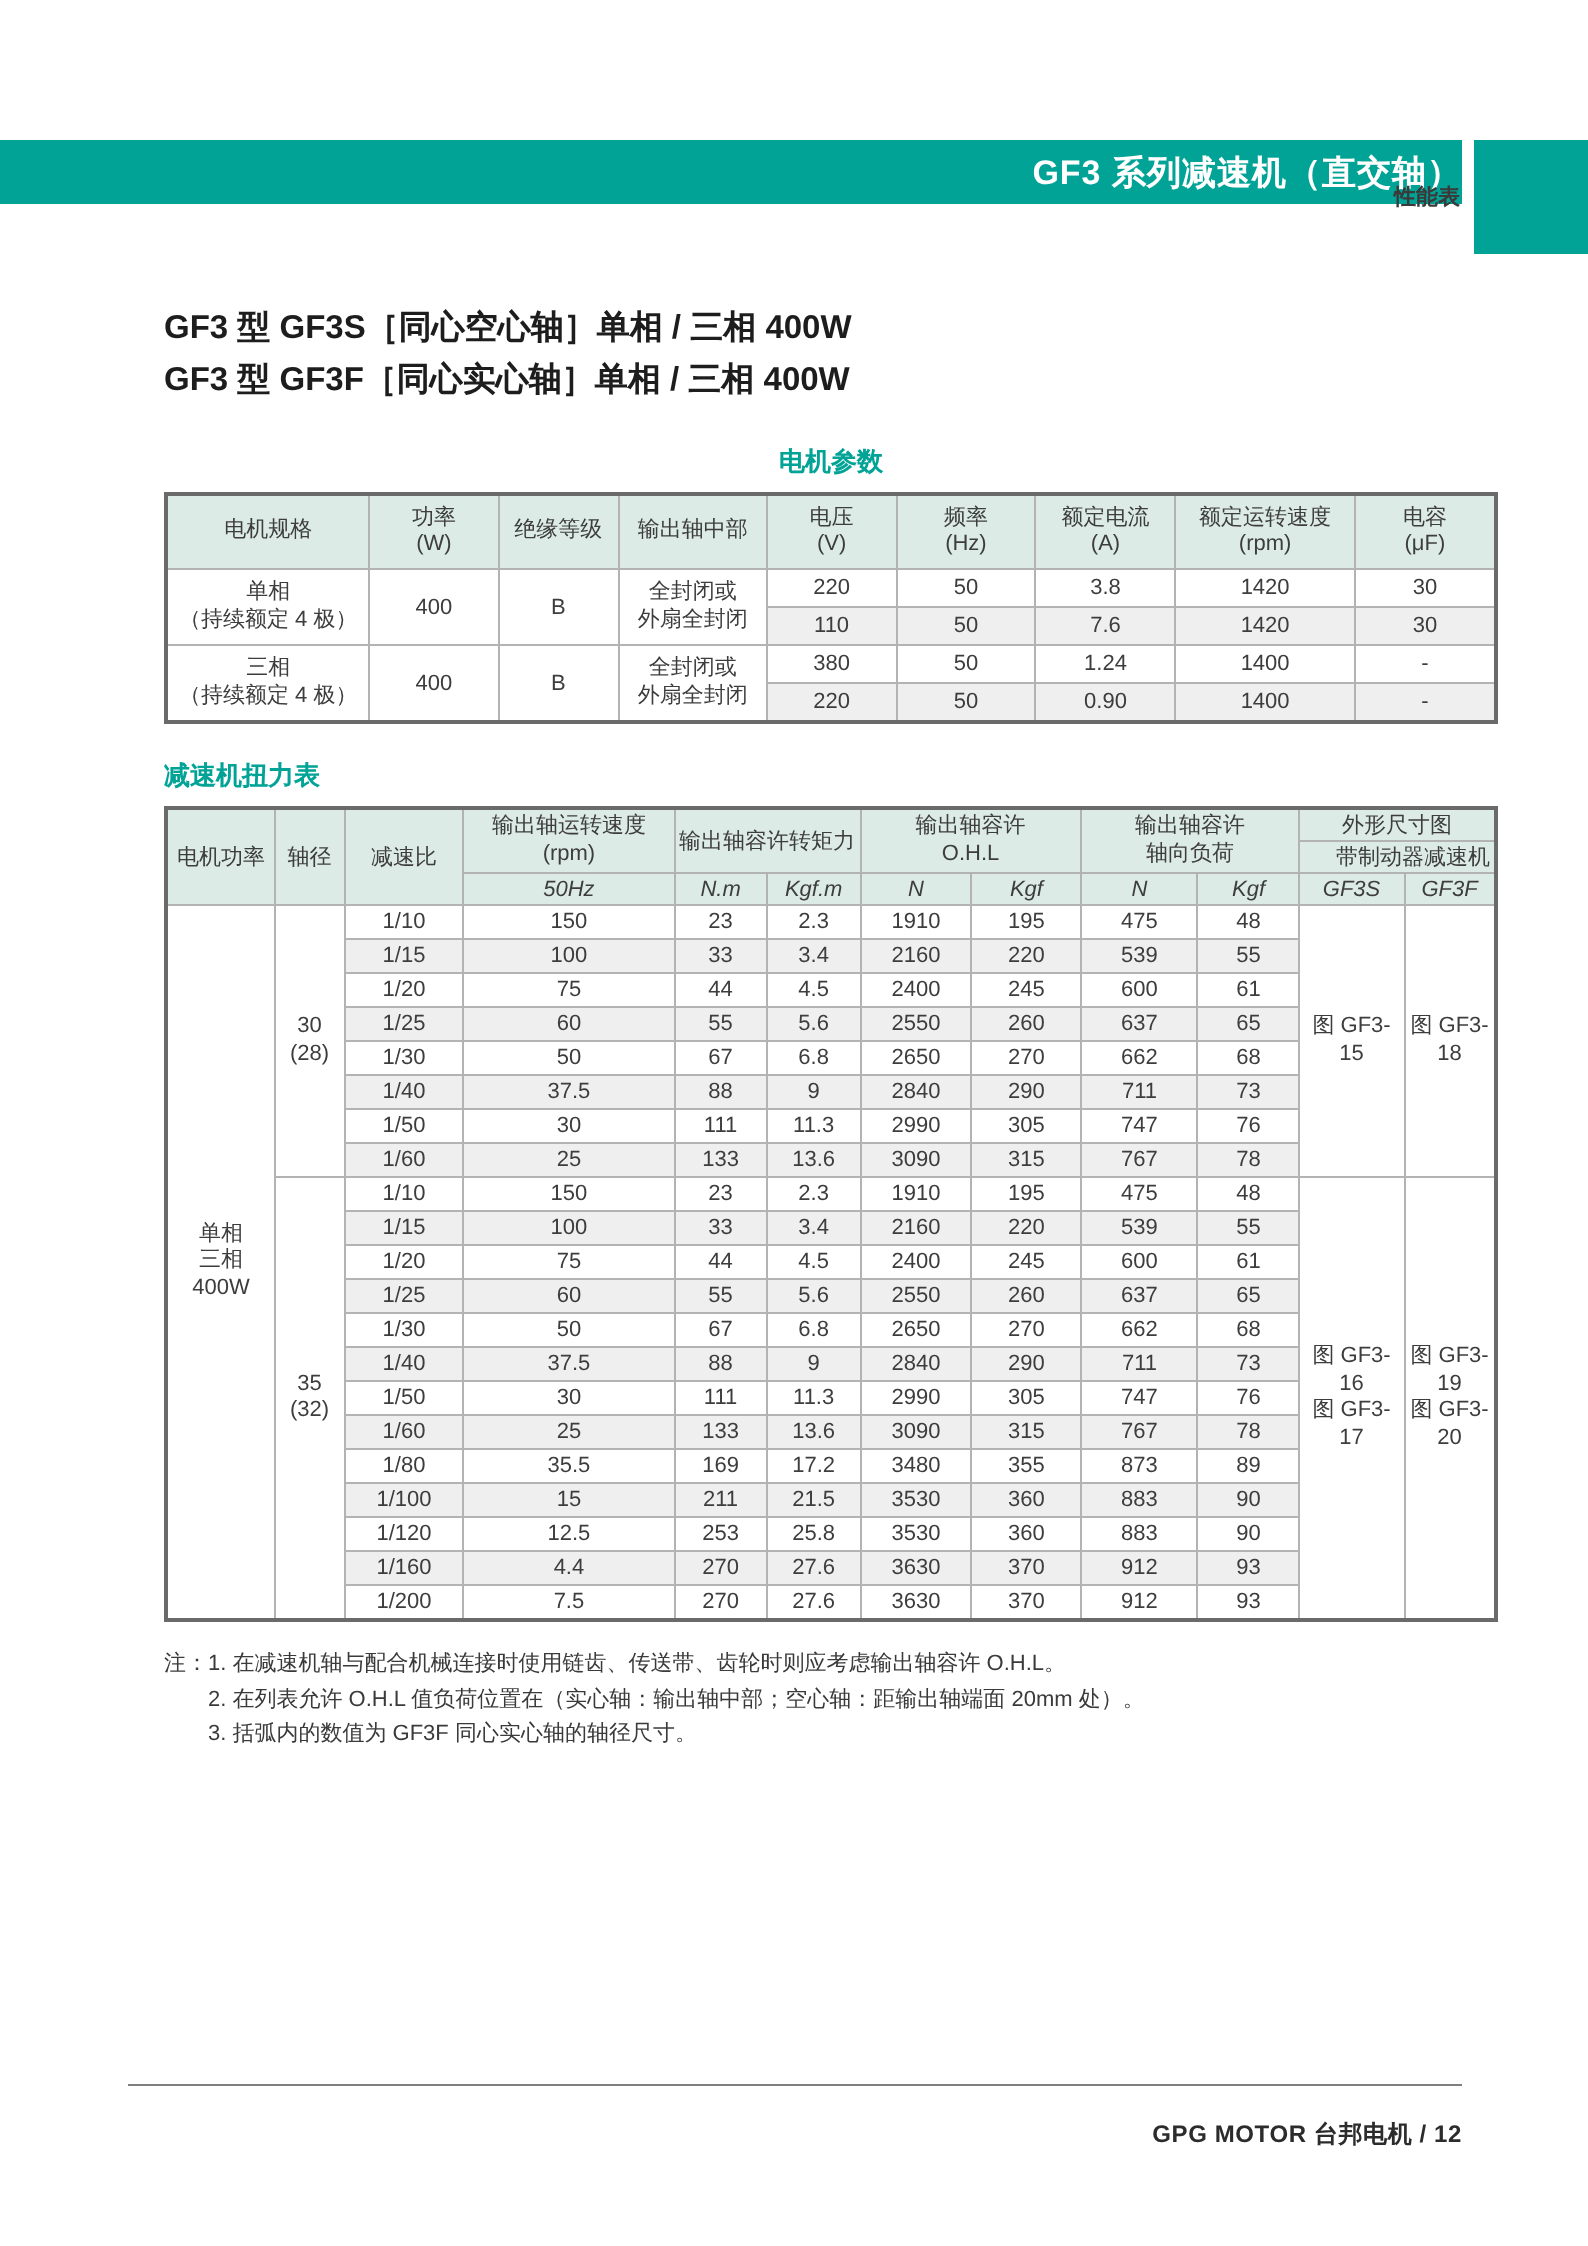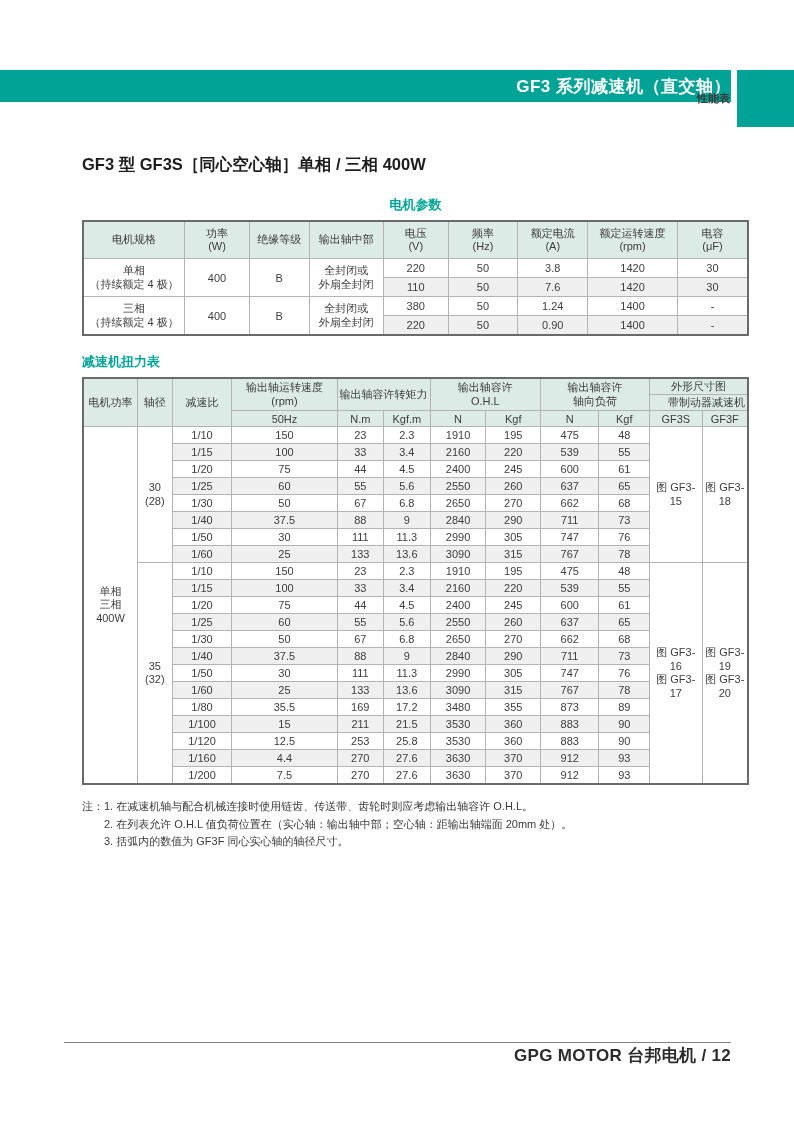--- a/index.html
+++ b/index.html
@@ -32,43 +32,44 @@
     border:2px solid #6a6a6a;color:#3d3d3d;
   }
   th,td{border:1px solid #b3b3b3;text-align:center;vertical-align:middle;padding:0 2px;font-weight:normal;}
   thead th{background:var(--table-header-bg,#dcebe6);font-size:11px;}
   .ml{white-space:pre-line;line-height:13.5px;}
   tr.stripe td{background:var(--stripe,#efefef);}
   .m-table thead th{height:36px;}
   .m-table tbody td{font-size:11px;height:18px;}
   .t-table thead tr.r1 th{height:14px;}
   .t-table thead tr.r2 th{height:15px;text-align:right;}
-  .t-table thead tr.r3 th{height:15px;}
+  .t-table thead tr.r3 th{height:15px;font-style:italic;}
   .t-table tbody td{font-size:11px;height:16px;}
   
   .notes{margin-top:13px;font-size:11px;line-height:17.5px;color:#3a3a3a;display:flex;}
   .notes-label{flex:0 0 auto;}
   
   .footer{position:absolute;left:64px;top:1042px;width:667px;border-top:1px solid #7f7f7f;}
-  .footer-text{text-align:right;margin-top:1px;font-size:17px;font-weight:bold;color:#2c2c2c;letter-spacing:.3px;}
+  .footer-text{text-align:right;margin-top:16px;font-size:12px;font-weight:bold;color:#2c2c2c;letter-spacing:.3px;}
 </style>
 </head>
 <body>
 
 <div class="page">
 
   <div class="top-bar">
     <span class="bar-title">GF3 系列减速机（直交轴）</span>
   </div>
   <div class="top-square"></div>
   <div class="perf-tag">性能表</div>
 
   <div class="content">
 
     <div class="doc-title">GF3 型 GF3S［同心空心轴］单相 / 三相 400W</div>
+    <div class="doc-title">GF3 型 GF3F［同心实心轴］单相 / 三相 400W</div>
 
     <div class="sec-title first">电机参数</div>
 
     <table class="m-table">
       <colgroup>
         <col style="width:15.3%">
           <col style="width:9.7%">
           <col style="width:9.0%">
           <col style="width:11.2%">
         <col style="width:9.7%">

